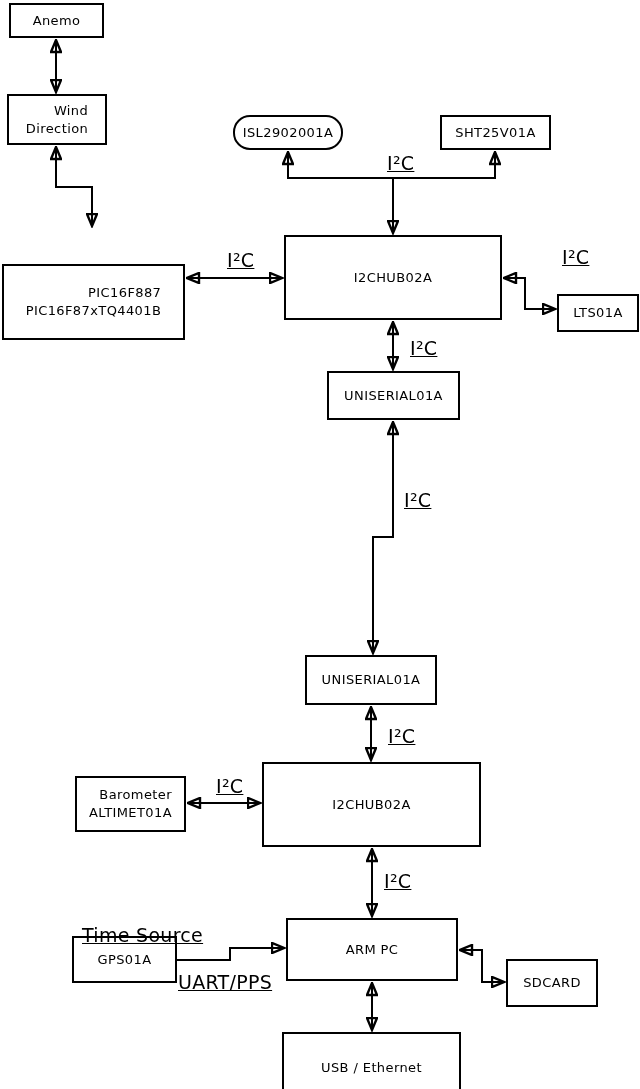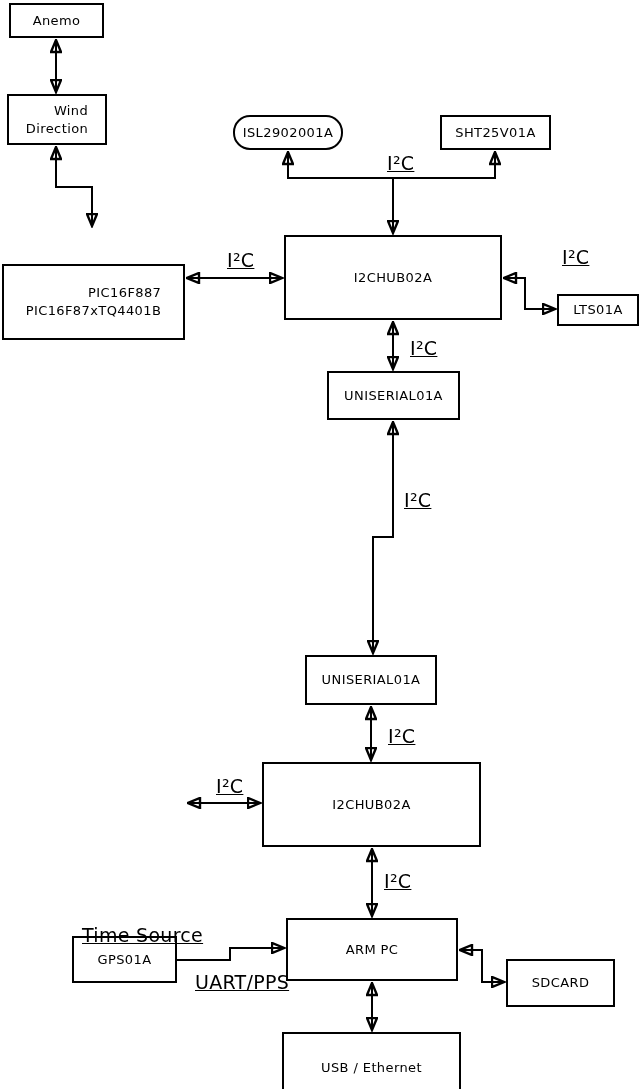--- a/index.html
+++ b/index.html
@@ -73,34 +73,36 @@
 
   <div class="box" style="left:2px; top:216px; width:183px; height:76px;margin-top:48px;">PIC16F887
 PIC16F87xTQ4401B</div>
 
   <div class="box" style="left:233px; top:115px; width:110px; height:35px;border-radius:17px;">ISL2902001A</div>
 
   <div class="box" style="left:440px; top:115px; width:111px; height:35px;">SHT25V01A</div>
 
   <div class="box" style="left:284px; top:235px; width:218px; height:85px;">I2CHUB02A</div>
 
-  <div class="box" style="left:557px; top:294px; width:82px; height:32px;">LTS01A</div>
+  <div class="box" style="left:557px; top:294px; width:82px; height:38px;">LTS01A</div>
 
   <div class="box" style="left:327px; top:371px; width:133px; height:49px;">UNISERIAL01A</div>
 
   <div class="box" style="left:305px; top:655px; width:132px; height:50px;">UNISERIAL01A</div>
 
   <div class="box" style="left:262px; top:762px; width:219px; height:85px;">I2CHUB02A</div>
 
+  <div class="box" style="left:75px; top:776px; width:111px; height:56px;">Barometer
+ALTIMET01A</div>
 
   <div class="box" style="left:72px; top:936px; width:105px; height:47px;">GPS01A</div>
 
   <div class="box" style="left:286px; top:918px; width:172px; height:63px;">ARM PC</div>
 
-  <div class="box" style="left:506px; top:959px; width:109px; height:48px;">SDCARD</div>
+  <div class="box" style="left:506px; top:959px; width:92px; height:48px;">SDCARD</div>
 
   <div class="box" style="left:282px; top:1032px; width:179px; height:71px;">USB / Ethernet</div>
 
   <div class="lbl" style="left:227px; top:249px;">I²C</div>
 
   <div class="lbl" style="left:387px; top:152px;">I²C</div>
 
   <div class="lbl" style="left:562px; top:246px;">I²C</div>
 
   <div class="lbl" style="left:410px; top:337px;">I²C</div>
@@ -108,15 +110,15 @@
   <div class="lbl" style="left:404px; top:489px;">I²C</div>
 
   <div class="lbl" style="left:388px; top:725px;">I²C</div>
 
   <div class="lbl" style="left:216px; top:775px;">I²C</div>
 
   <div class="lbl" style="left:384px; top:870px;">I²C</div>
 
   <div class="lbl" style="left:82px; top:908px;margin-top:16px;">Time Source</div>
 
-  <div class="lbl" style="left:195px; top:971px;">UART/PPS</div>
+  <div class="lbl" style="left:178px; top:971px;">UART/PPS</div>
 
 </div>
 
 </body></html>

